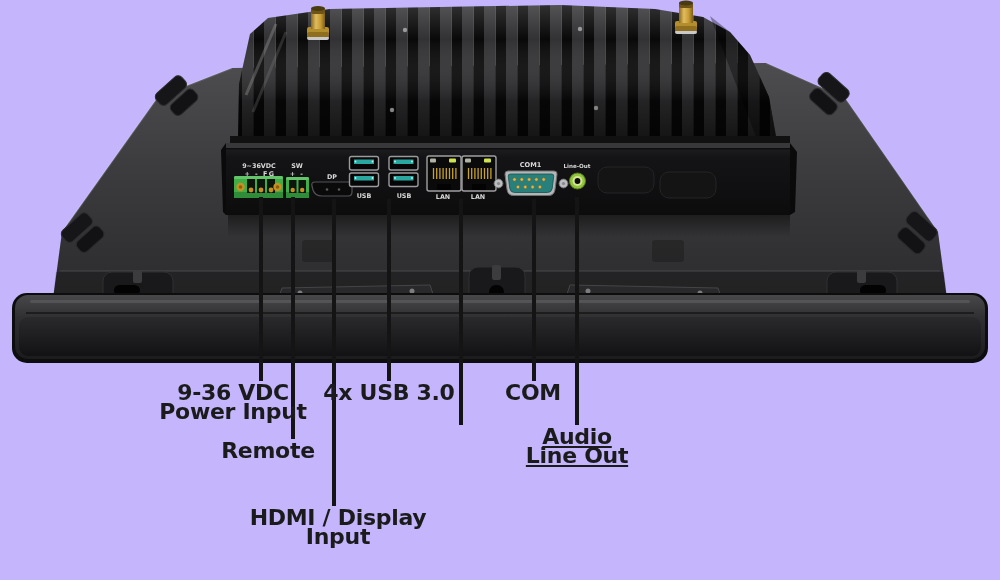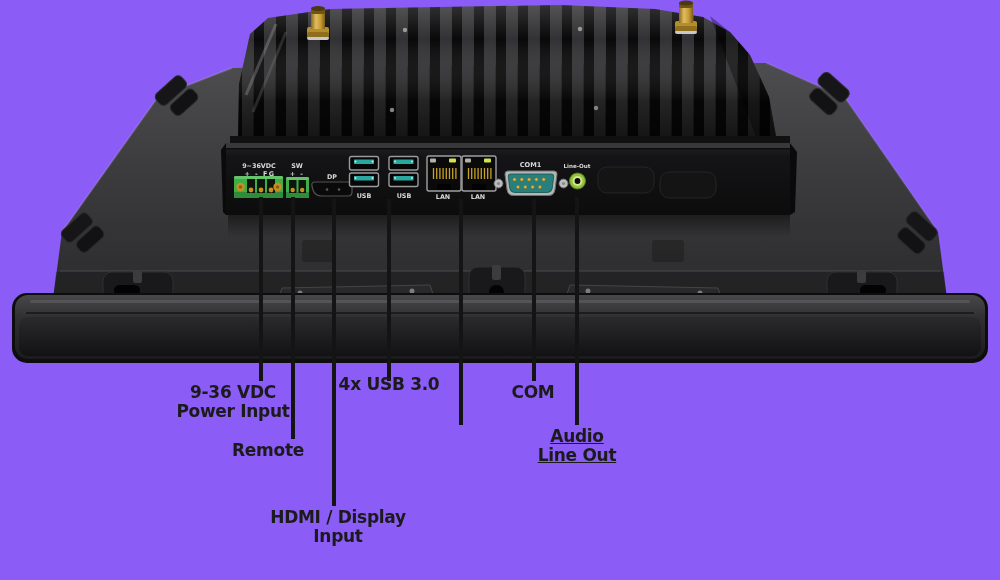--- a/index.html
+++ b/index.html
@@ -1,24 +1,24 @@
 <!DOCTYPE html>
 <html><head>
 <meta charset="utf-8">
 <style>
   html,body{margin:0;padding:0;background:#ffffff;}
   .scene{
-    position:relative;width:1000px;height:580px;background:#8b5cf6;
+    position:relative;width:1000px;height:580px;background:#c4b5fd;
     font-family:"DejaVu Sans",sans-serif;overflow:hidden;
   }
   .scene svg{position:absolute;left:0;top:0;}
   .co-line{position:absolute;width:4px;background:#141414;}
   .co-label{
     position:absolute;transform:translateX(-50%);text-align:center;
-    font-weight:bold;font-size:17px;line-height:19px;letter-spacing:-0.3px;
+    font-weight:bold;font-size:22px;line-height:19px;letter-spacing:-0.3px;
     color:#1b1b1b;white-space:nowrap;
   }
   .co-label span{display:block;}
   .port-txt{
     font-family:"DejaVu Sans",sans-serif;font-weight:bold;fill:#d9d9d9;
     text-anchor:middle;
   }
 </style>
 </head>
 <body>
@@ -315,21 +315,21 @@
     <span>9-36 VDC</span>
     <span>Power Input</span>
   </div>
   <div class="co-label" style="left:268px;top:441px;">
     <span>Remote</span>
   </div>
   <div class="co-label" style="left:338px;top:508px;">
     <span>HDMI / Display</span>
     <span>Input</span>
   </div>
-  <div class="co-label" style="left:389px;top:375px;text-align:right;">
+  <div class="co-label" style="left:389px;top:383px;text-align:right;">
     <span>4x USB 3.0</span>
   </div>
   <div class="co-label" style="left:533px;top:383px;text-align:right;">
     <span>COM</span>
   </div>
   <div class="co-label" style="left:577px;top:427px;text-decoration:underline;">
     <span>Audio</span>
     <span>Line Out</span>
   </div>
 

